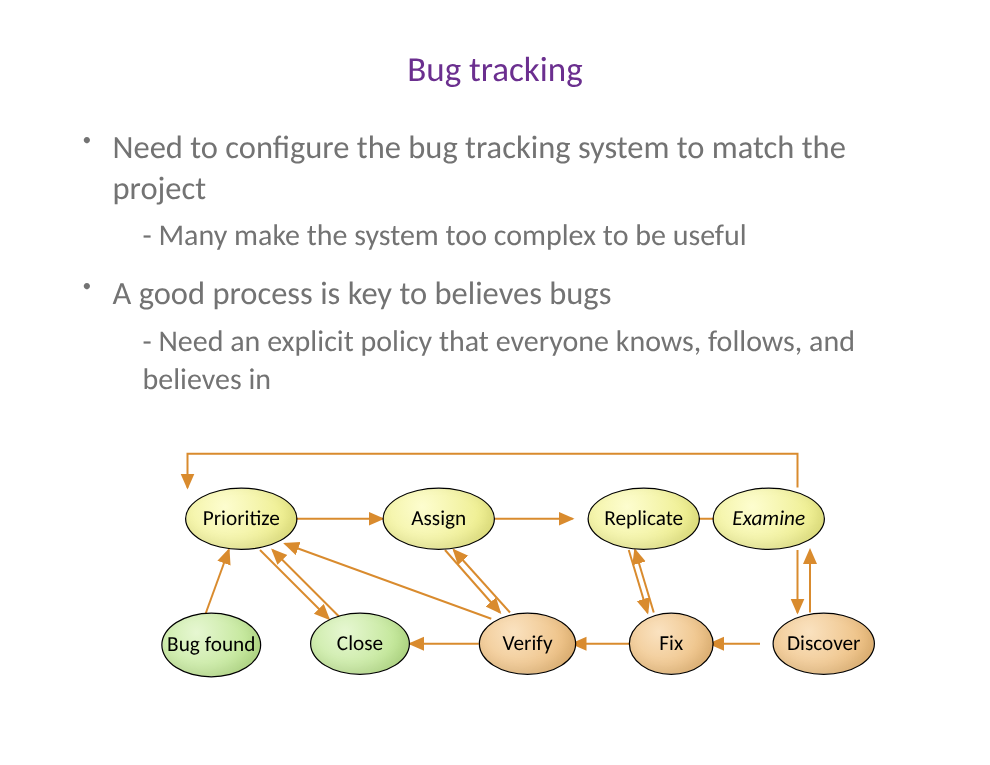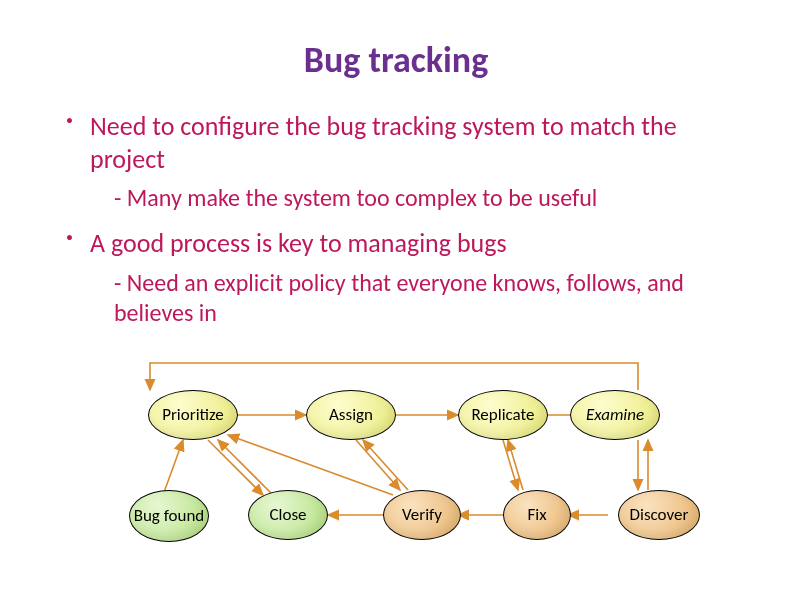--- a/index.html
+++ b/index.html
@@ -6,28 +6,28 @@
   body {
     width: 792px;
     height: 612px;
     background: #fff;
     font-family: Calibri, Arial, sans-serif;
     position: relative;
     overflow: hidden;
   }
   .title {
     text-align: center;
-    font-size: 36px;
-    font-weight: bold;
+    font-size: 28px;
+    font-weight: normal;
     color: #6b2f8f;
     margin-top: 38px;
   }
   .content {
     margin: 28px 60px 0 90px;
-    color: #be185d;
+    color: #737373;
   }
   .b1 {
     font-size: 26px;
     line-height: 1.25;
     margin-bottom: 8px;
     position: relative;
   }
   .b1::before {
     content: "•";
     position: absolute;
@@ -65,21 +65,21 @@
   svg.edges { position: absolute; left: 0; top: 0; width: 576px; height: 220px; }
 </style>
 </head>
 <body>
 
 <div class="title">Bug tracking</div>
 
 <div class="content">
   <div class="b1">Need to configure the bug tracking system to match the project</div>
   <div class="sub">- Many make the system too complex to be useful</div>
-  <div class="b1">A good process is key to managing bugs</div>
+  <div class="b1">A good process is key to believes bugs</div>
   <div class="sub">- Need an explicit policy that everyone knows, follows, and believes in</div>
 </div>
 
 <div class="diagram">
   <svg class="edges">
     <defs>
       <marker id="ah" markerWidth="9" markerHeight="9" refX="7" refY="3.5" orient="auto">
         <polygon points="0 0, 8 3.5, 0 7" fill="#d98b2e"></polygon>
       </marker>
     </defs>
@@ -115,21 +115,21 @@
     <path d="M 530 85 L 530 135" stroke="#d98b2e" stroke-width="1.6" fill="none" marker-end="url(#ah)"></path>
 
     <path d="M 540 135 L 540 85" stroke="#d98b2e" stroke-width="1.6" fill="none" marker-end="url(#ah)"></path>
 
     <path d="M 285 140 L 120 80" stroke="#d98b2e" stroke-width="1.6" fill="none" marker-end="url(#ah)"></path>
 
   </svg>
 
   <div class="node yellow" style="left:40px;  top:35px; width:90px; height:50px;">Prioritize</div>
   <div class="node yellow" style="left:198px; top:35px; width:90px; height:50px;">Assign</div>
-  <div class="node yellow" style="left:350px; top:35px; width:90px; height:50px;">Replicate</div>
+  <div class="node yellow" style="left:362px; top:35px; width:90px; height:50px;">Replicate</div>
   <div class="node yellow" style="left:462px; top:35px; width:90px; height:50px;font-style:italic;">Examine</div>
 
   <div class="node green" style="left:21px;  top:135px; width:80px; height:52px;">Bug
 found</div>
   <div class="node green" style="left:140px; top:135px; width:80px; height:50px;">Close</div>
   <div class="node orange" style="left:275px; top:135px; width:78px; height:50px;">Verify</div>
   <div class="node orange" style="left:395px; top:135px; width:68px; height:50px;">Fix</div>
   <div class="node orange" style="left:510px; top:135px; width:82px; height:50px;">Discover</div>
 </div>
 

